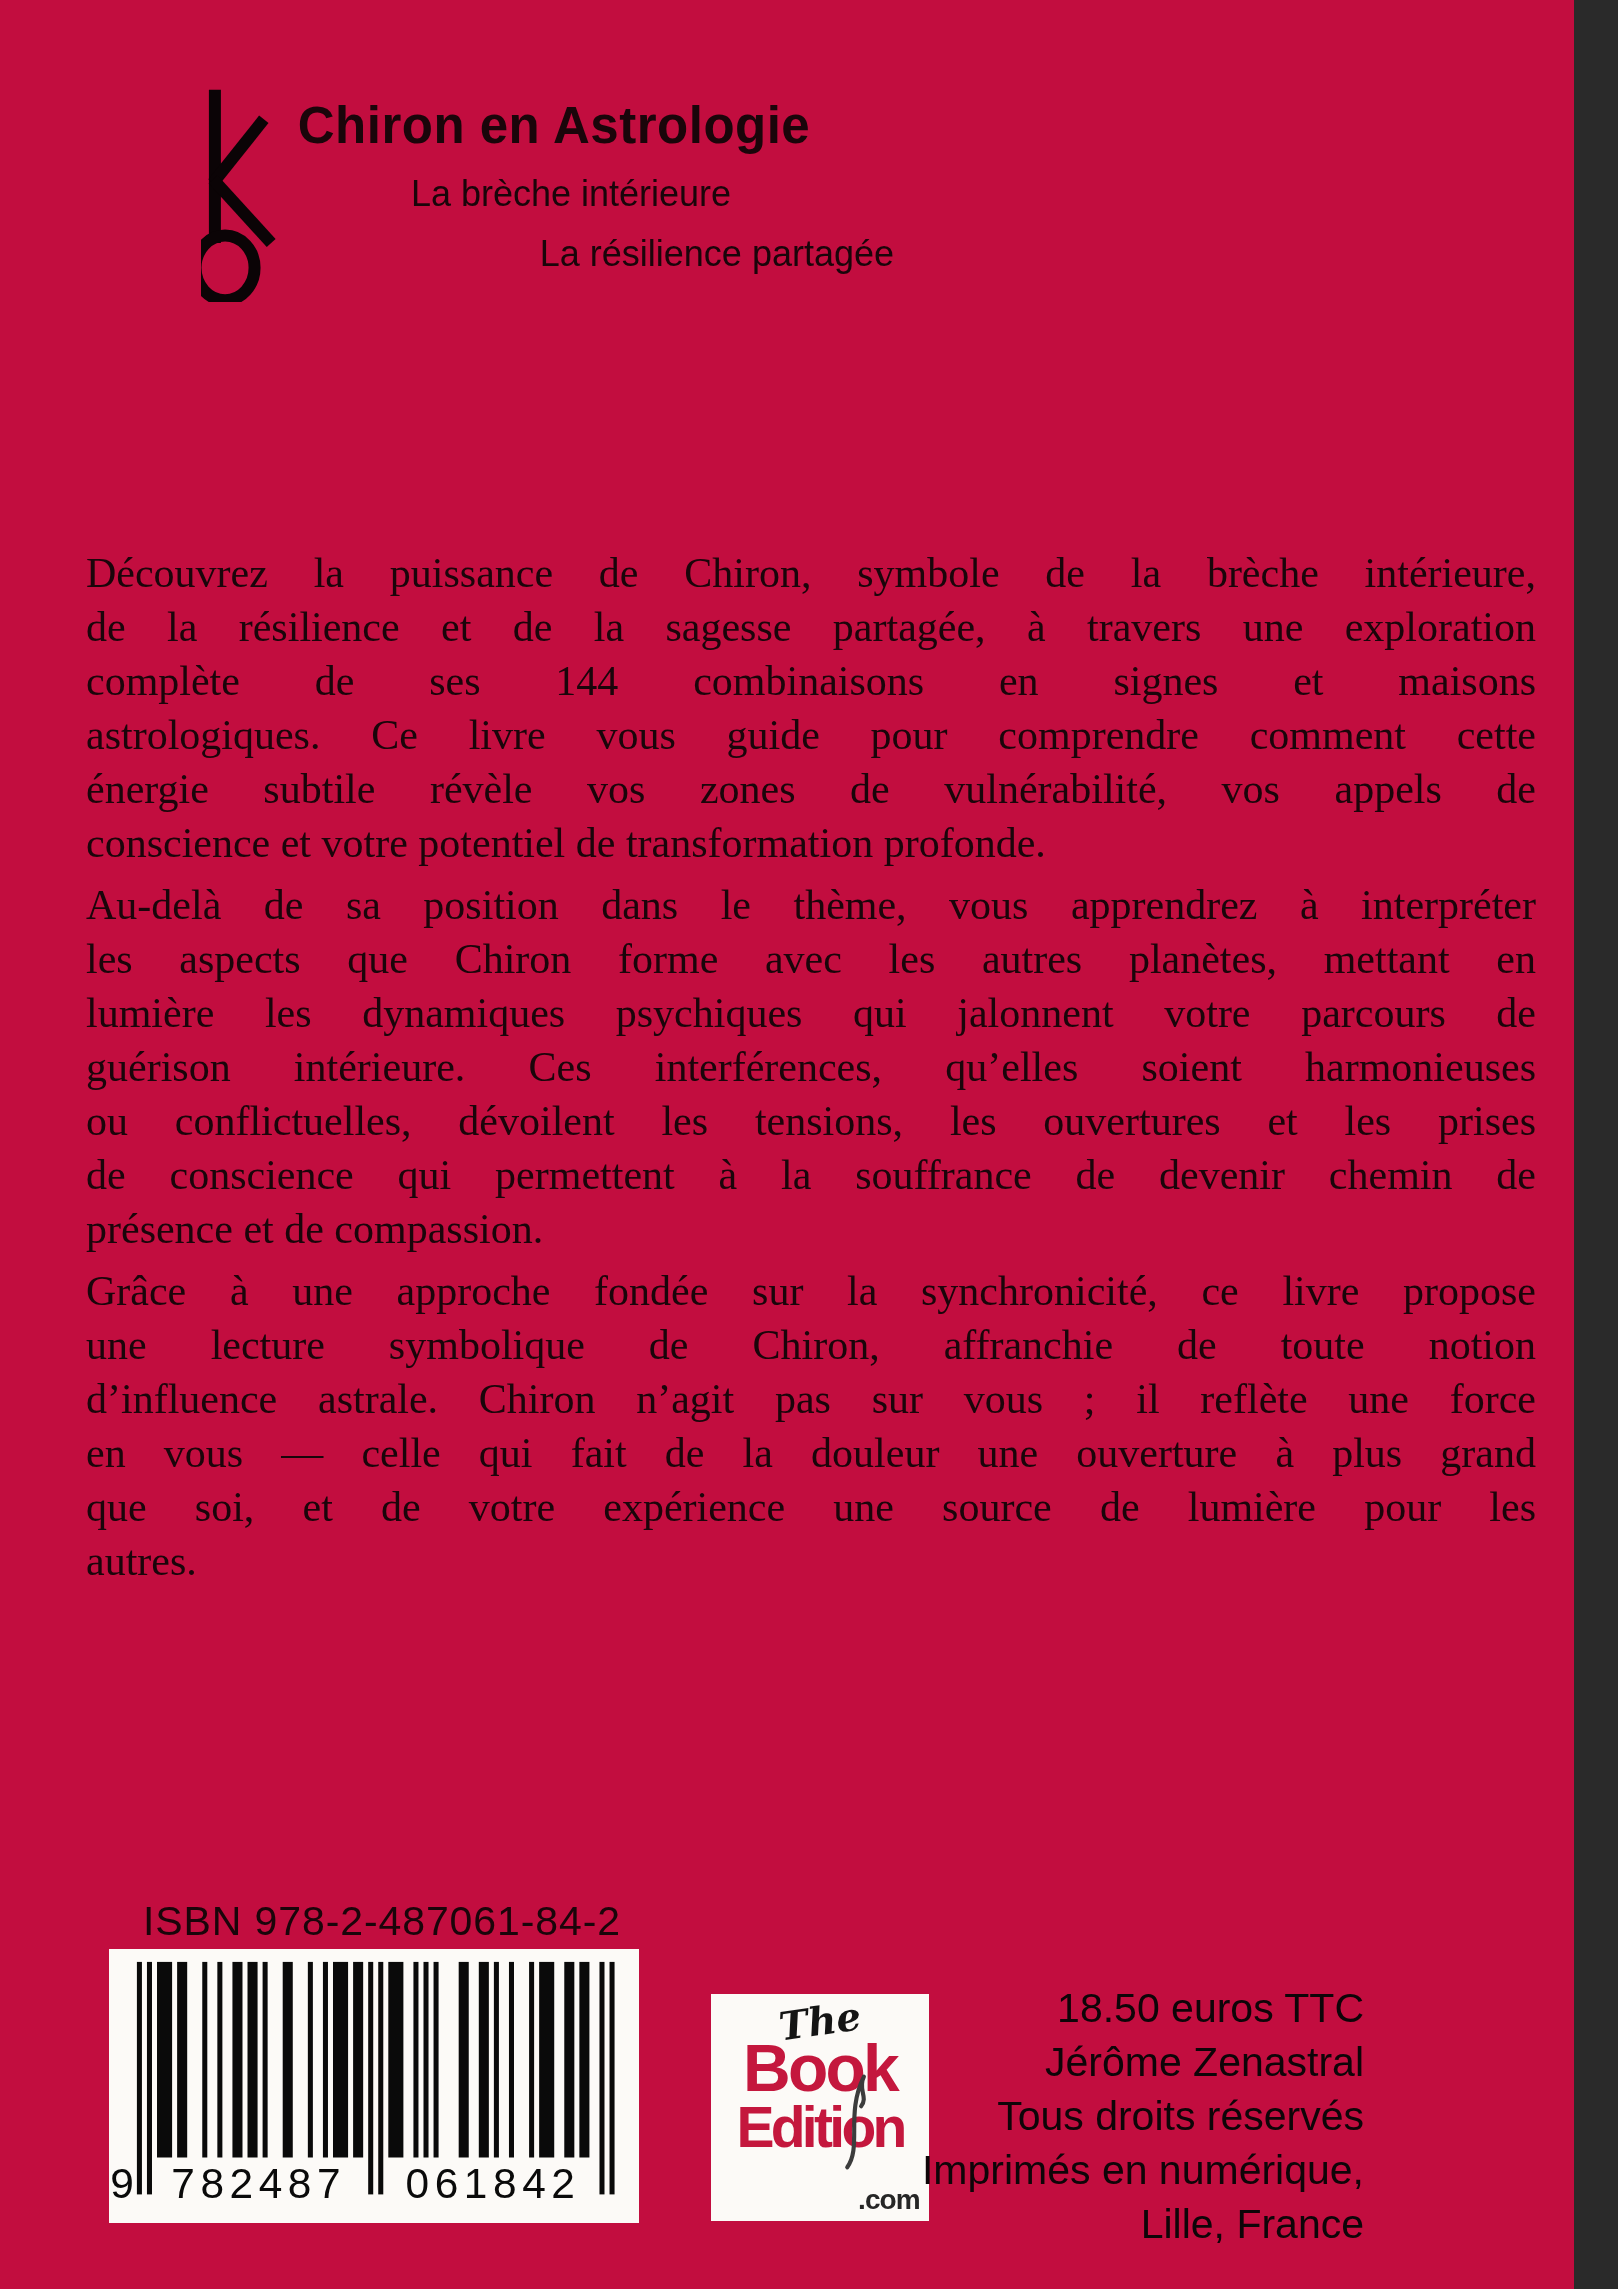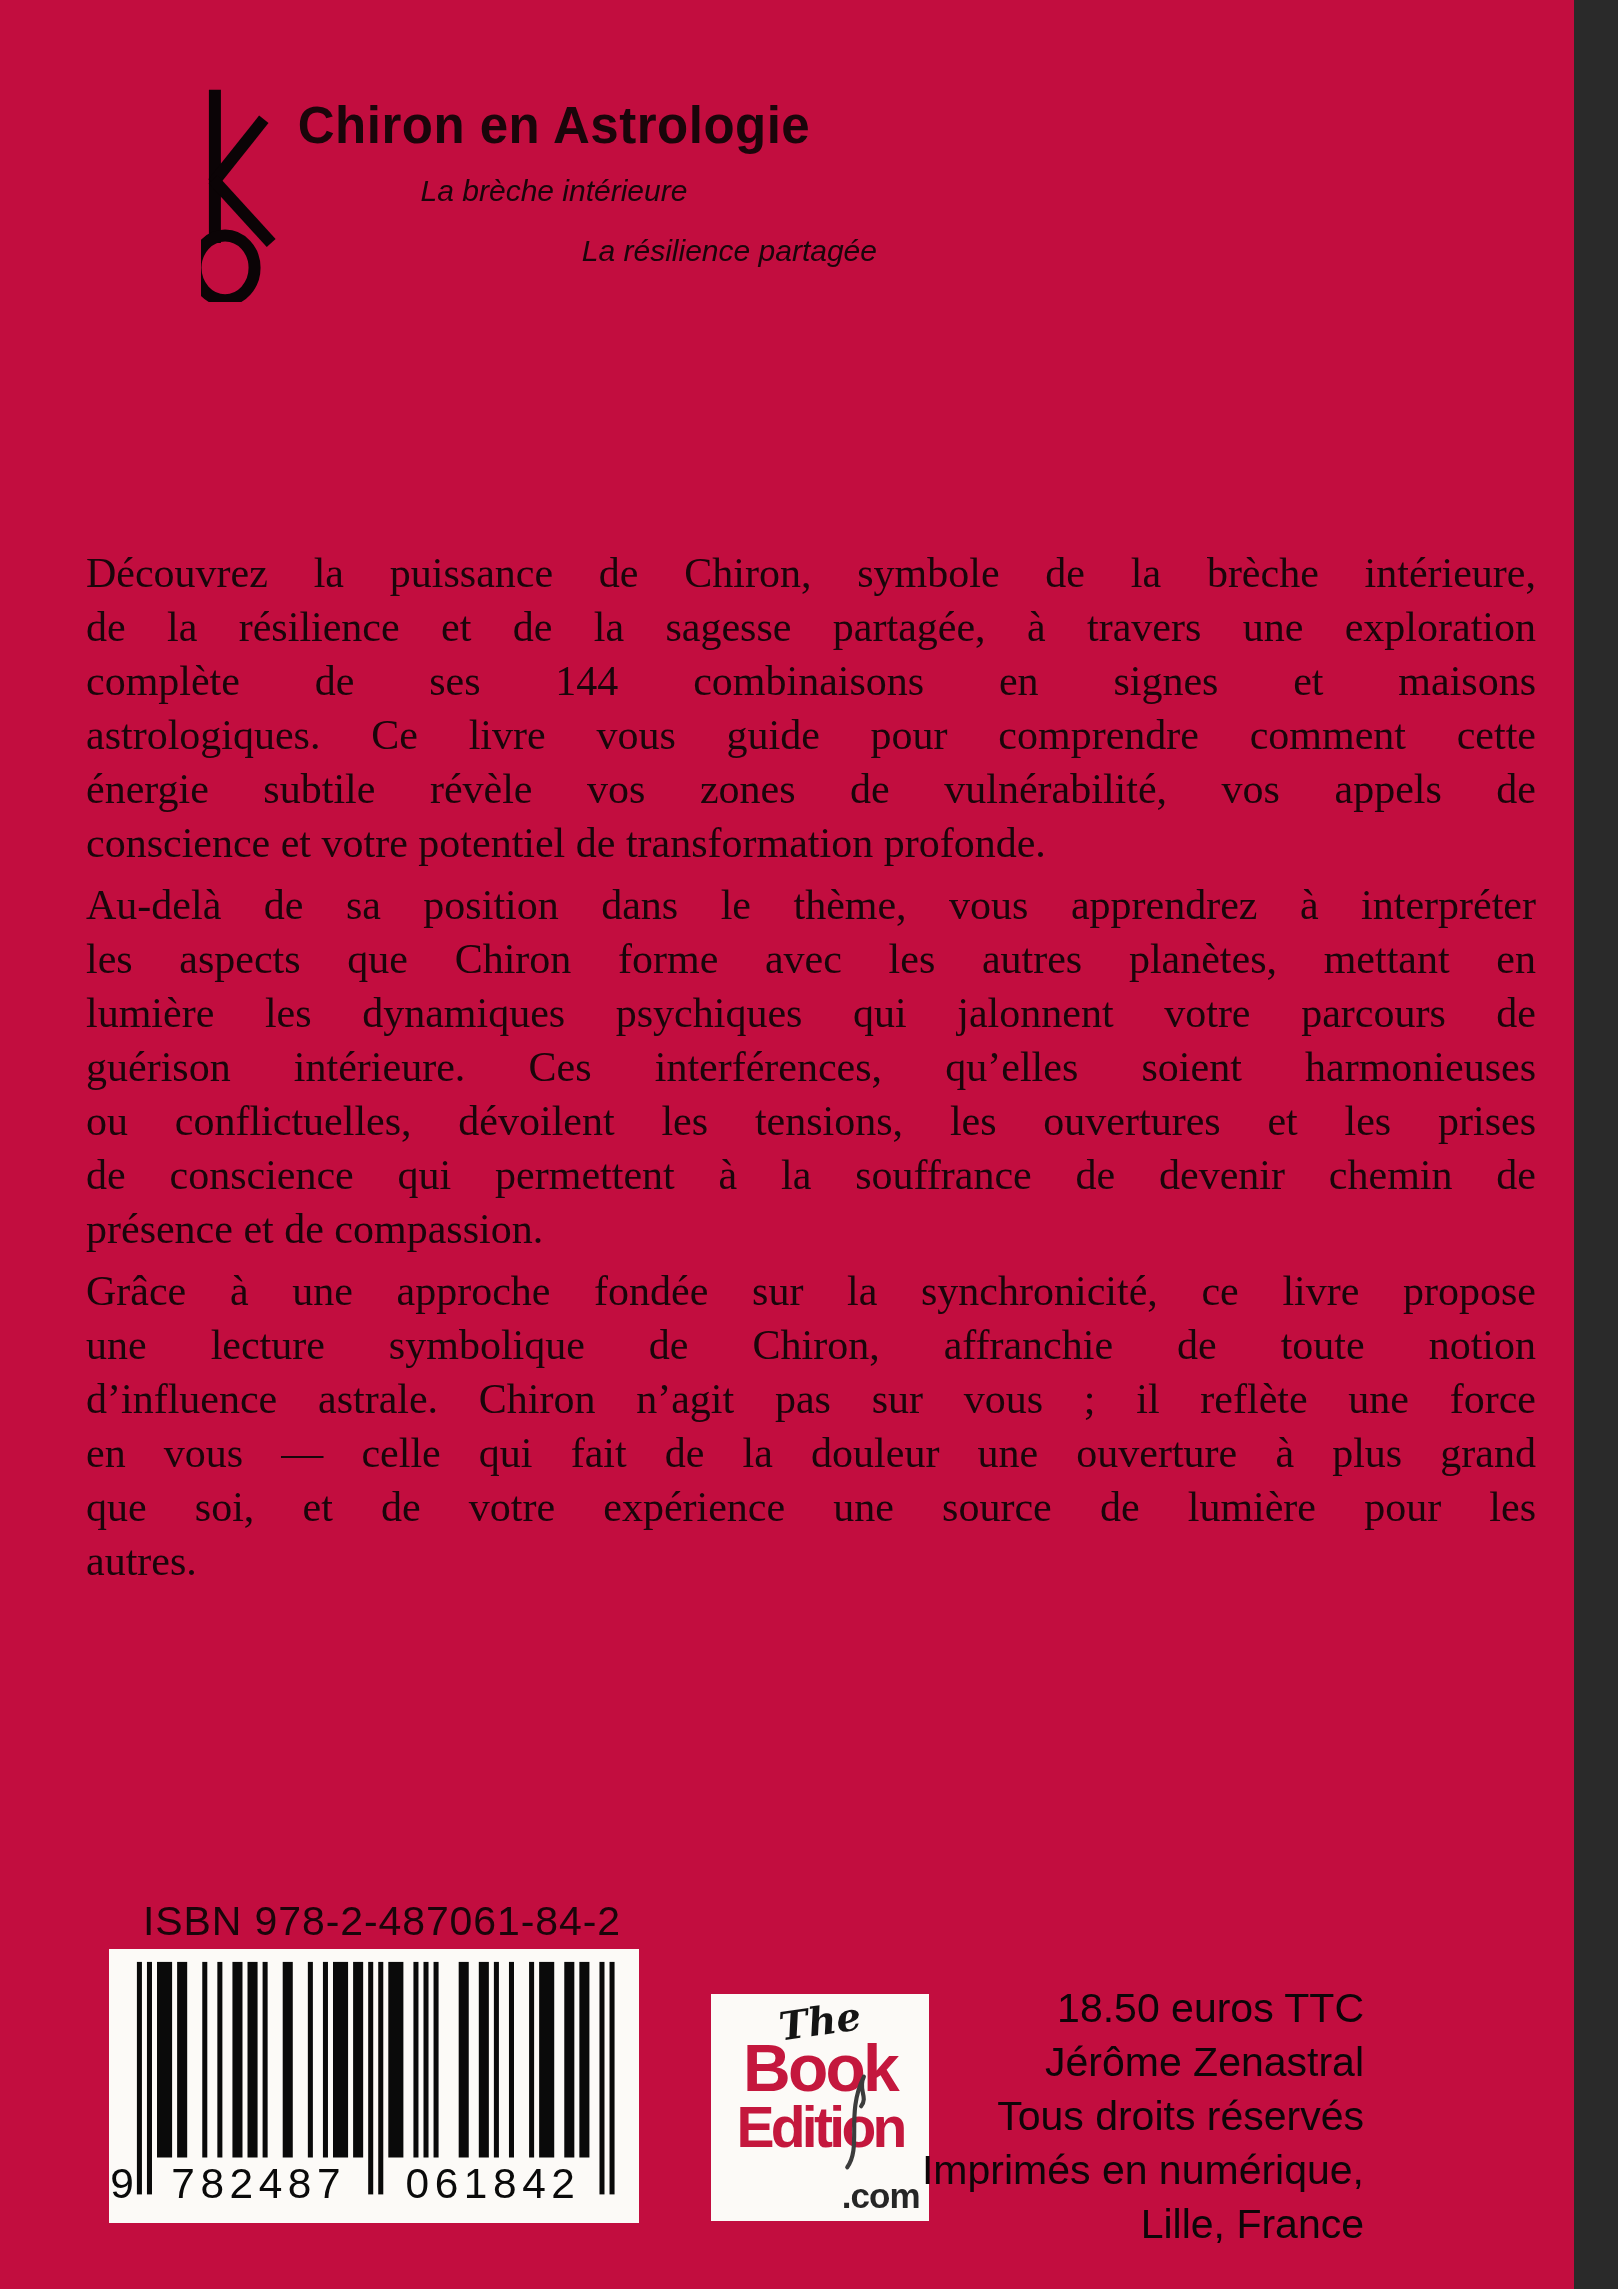--- a/index.html
+++ b/index.html
@@ -7,21 +7,21 @@
     position:relative;
     width:1574px;height:2290px;
     background:var(--bg,#C20D3F);
     overflow:hidden;
     font-family:"Liberation Sans",sans-serif;
   }
   
   .chiron{position:absolute;left:201px;top:88px;width:85px;height:214px;}
   .header{position:absolute;left:231px;top:0;width:646px;text-align:center;color:var(--ink,#1A050A);}
   .title{position:absolute;top:98px;left:0;width:100%;margin:0;font-size:51px;font-weight:bold;letter-spacing:0.5px;line-height:1.1;}
-  .subtitle{position:absolute;left:0;width:100%;font-style:italic;font-size:30px;line-height:1.1;}
+  .subtitle{position:absolute;left:17px;width:100%;font-size:36px;line-height:1.1;}
   .s1{top:174px;}
   .s2{top:234px;text-align:right;}
   
   .body-text{
     position:absolute;left:78px;top:538px;width:1466px;
     font-family:"Liberation Serif",serif;
     font-size:42px;line-height:54px;color:var(--ink,#1A050A);
   }
   .para{margin:8px;}
   .jline{text-align:justify;text-align-last:justify;}
@@ -40,21 +40,21 @@
   .logo-book{
     position:absolute;top:41px;left:0;width:100%;text-align:center;
     font-weight:bold;font-size:66px;line-height:1;color:var(--logo-red,#C4173D);letter-spacing:-2.8px;
   }
   .logo-edition{
     position:absolute;top:105px;left:0;width:100%;text-align:center;
     font-weight:bold;font-size:57px;line-height:1;color:var(--logo-red,#C4173D);letter-spacing:-3.7px;
   }
   .logo-o{position:relative;display:inline-block;}
   .quill{position:absolute;left:-3.7px;top:-28px;width:37px;height:100px;overflow:visible;}
-  .logo-com{position:absolute;right:9.2px;bottom:5.5px;font-weight:bold;font-size:35px;color:#262626;letter-spacing:-0.9px;}
+  .logo-com{position:absolute;right:9.2px;bottom:5.5px;font-weight:bold;font-size:28px;color:#262626;letter-spacing:-0.9px;}
   
   .colophon{
     position:absolute;right:210px;top:1981px;width:480px;
     text-align:right;font-size:41px;line-height:54px;color:#0E0508;
   }
 </style>
 </head>
 <body>
 
 <div class="cover" style="--bg: #C20D3F; --ink: #1A050A; --logo-red: #C4173D; --paper: #FCFAF7;">

